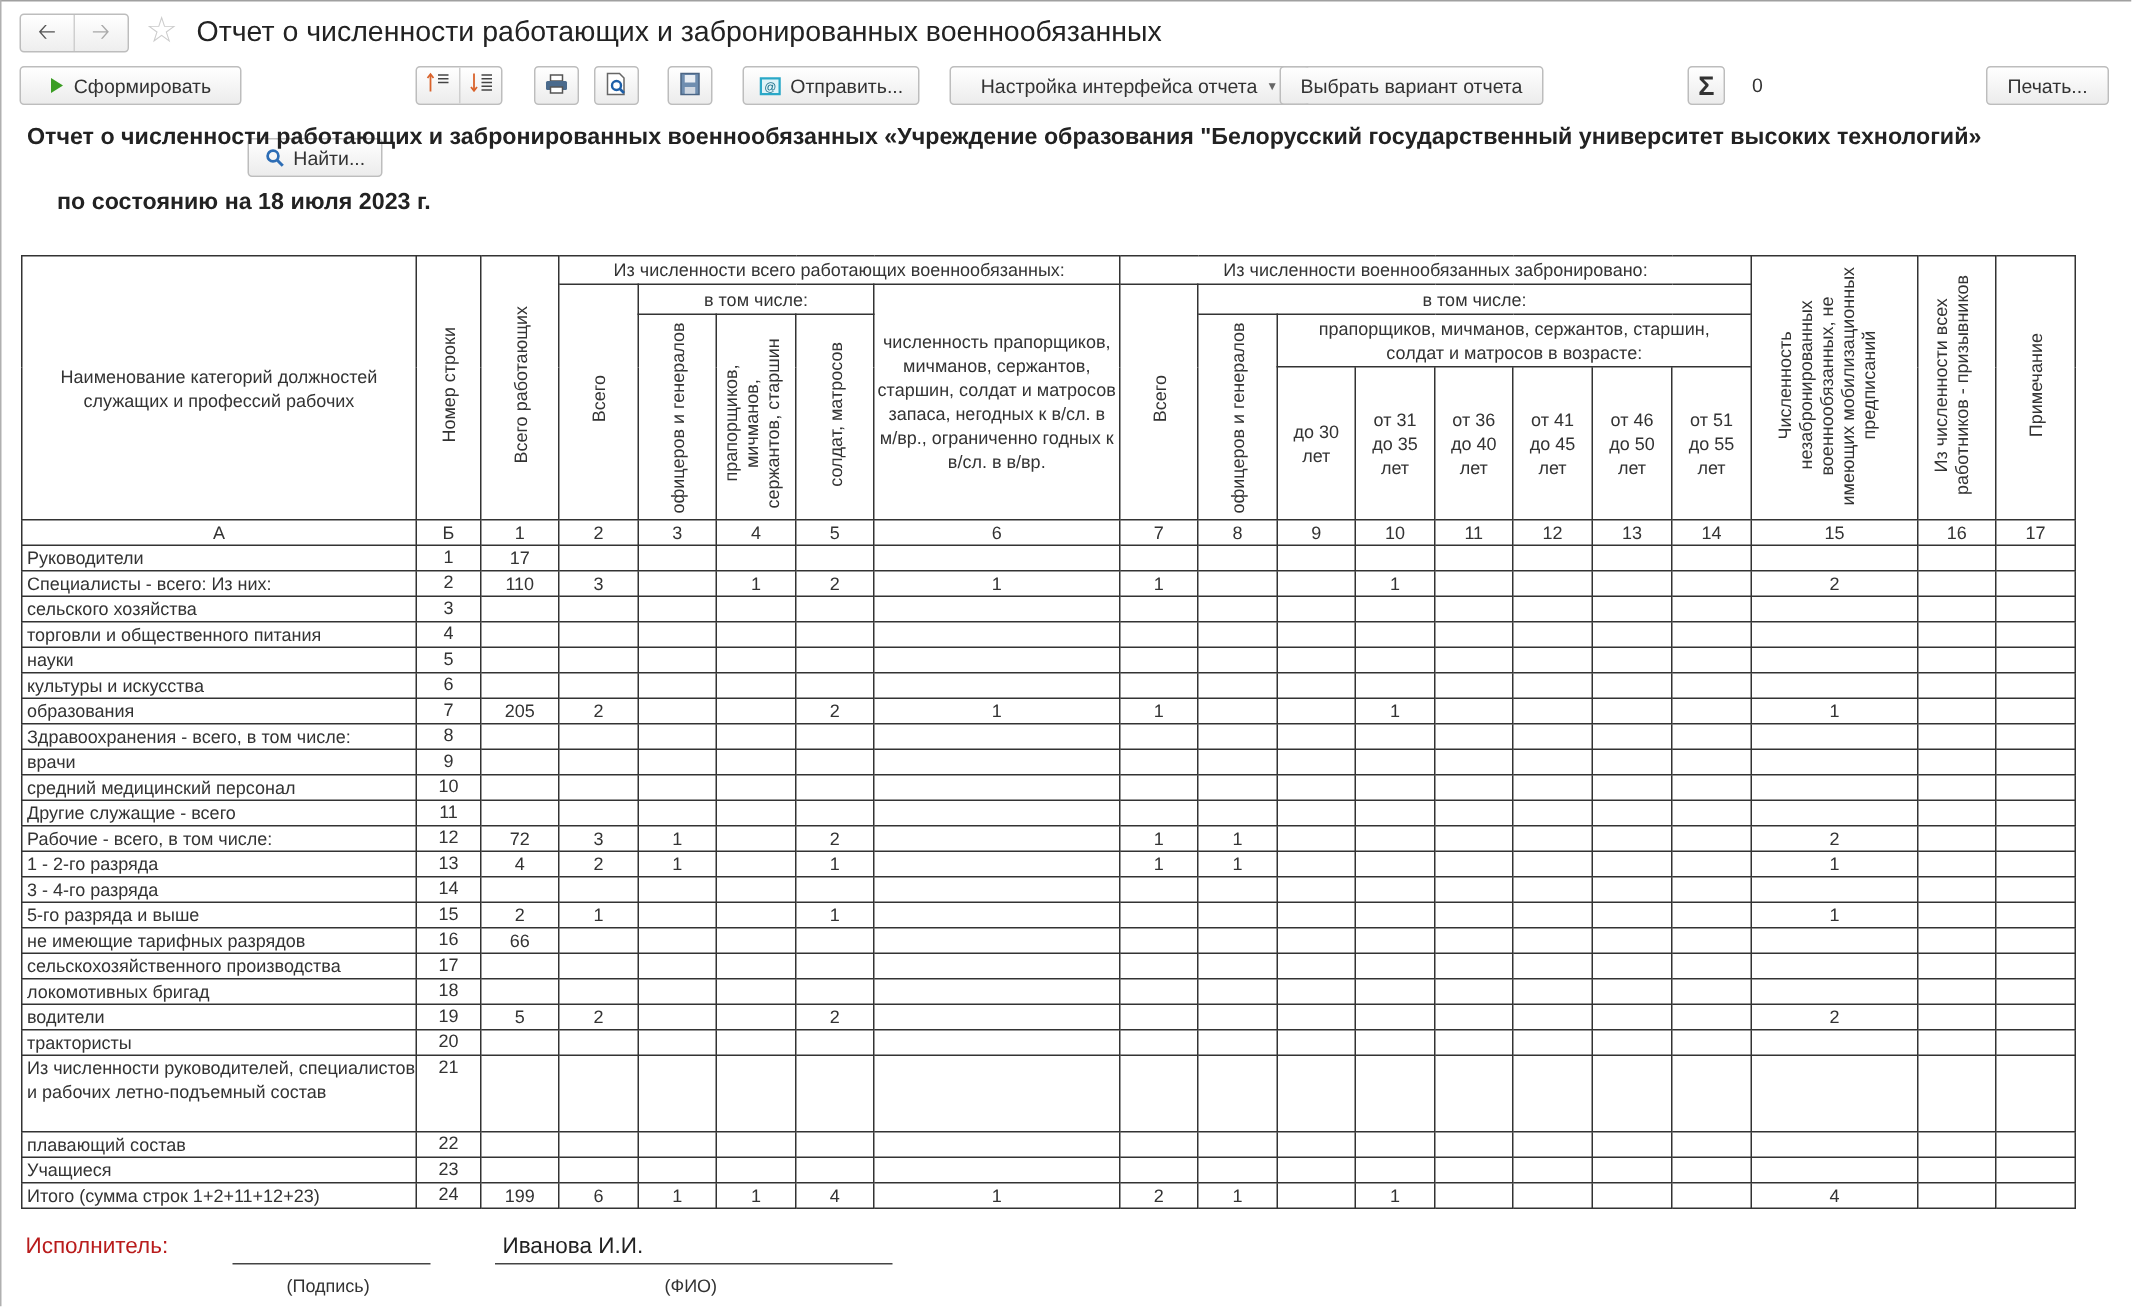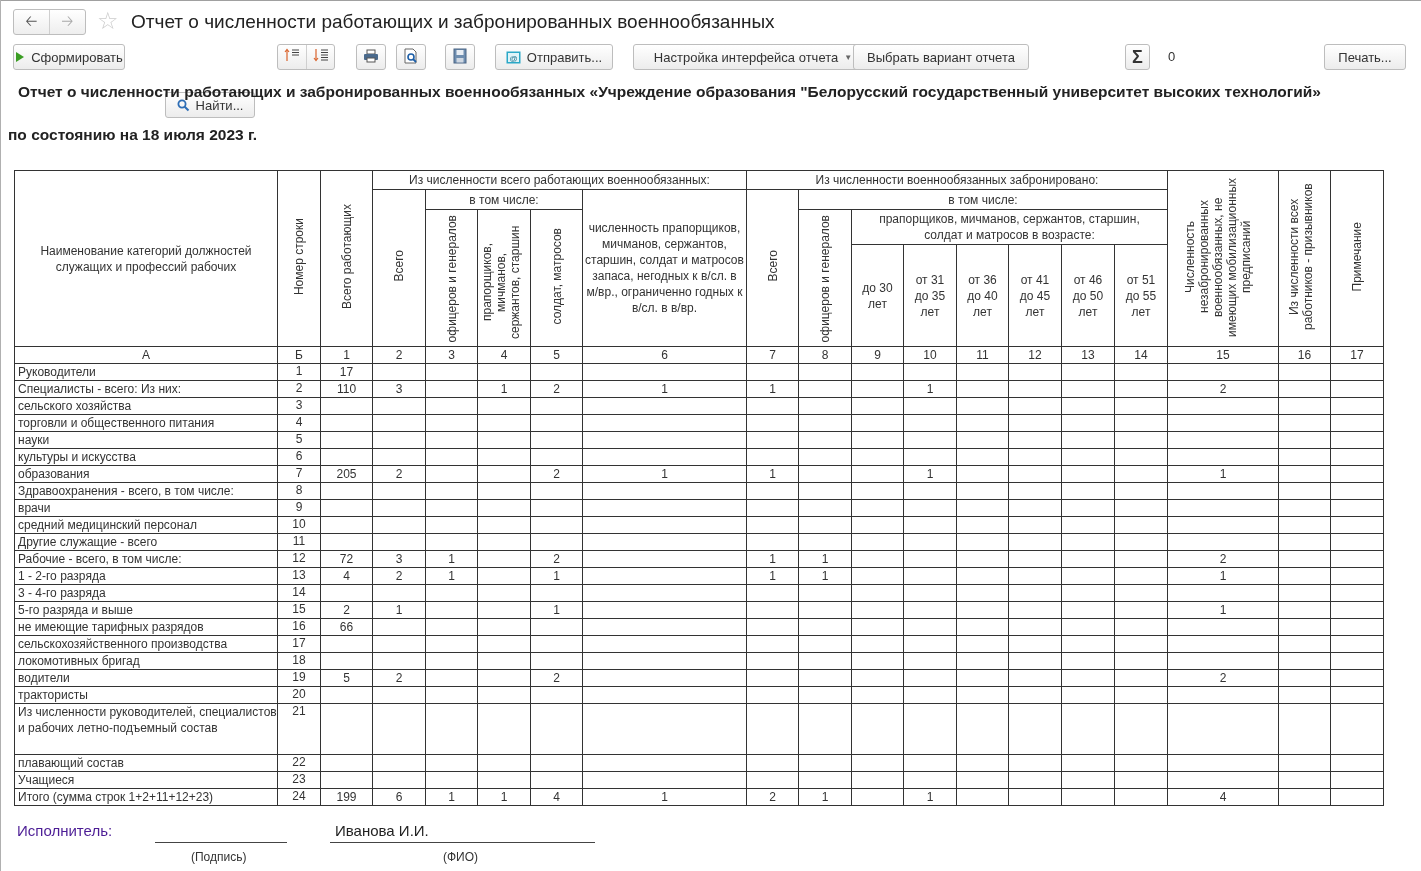--- a/index.html
+++ b/index.html
@@ -19,33 +19,33 @@
   .wtitle { position: absolute; left: 131px; top: 10px; font-size: 19px; color: #222; line-height: 24px; }
   
   .btn { position: absolute; top: 44px; height: 26px; border: 1px solid #bdbdbd; border-radius: 3px; background: linear-gradient(#fff, #ececec); font-size: 13px; color: #333; display: flex; align-items: center; justify-content: center; padding: 0 8px; white-space: nowrap; }
   .btn .ic { margin-right: 6px; display: inline-flex; align-items: center; }
   .btn-group { position: absolute; top: 44px; height: 26px; border: 1px solid #bdbdbd; border-radius: 3px; background: linear-gradient(#fff, #ececec); display: flex; }
   .btn-group .seg { width: 28px; height: 24px; display: flex; align-items: center; justify-content: center; }
   .btn-group .seg + .seg { border-left: 1px solid #cfcfcf; }
   .sumval { position: absolute; left: 1168px; top: 49px; font-size: 13px; color: #333; }
   
   .rtitle { position: absolute; left: 18px; top: 82px; width: 1330px; font-size: 15.5px; font-weight: bold; color: #222; line-height: 20px; }
-  .rdate { position: absolute; left: 8px; top: 126px; font-size: 15.5px; font-weight: bold; color: #222; }
+  .rdate { position: absolute; left: 38px; top: 126px; font-size: 15.5px; font-weight: bold; color: #222; }
   table.rep { position: absolute; left: 14px; top: 170px; border-collapse: collapse; table-layout: fixed; font-size: 12px; color: #333; }
   table.rep td, table.rep th { border: 1px solid #333; padding: 0; font-weight: normal; overflow: hidden; }
   table.rep th { text-align: center; vertical-align: middle; line-height: 16px; }
   .vt { writing-mode: vertical-rl; transform: rotate(180deg); display: inline-block; text-align: center; line-height: 14px; }
   table.rep tr.num td { text-align: center; height: 17px; }
   table.rep tbody td { height: 17px; text-align: center; line-height: 15px; }
   table.rep tbody td.name { text-align: left; padding-left: 3px; white-space: nowrap; margin-left: 28px; }
   table.rep tbody td.rowno { vertical-align: top; }
   table.rep tbody tr.tall td { height: 51px; vertical-align: top; }
   table.rep tbody tr.tall td.name { white-space: normal; line-height: 16px; }
   
-  .f-label { position: absolute; left: 17px; top: 822px; font-size: 15px; color: #4c1d95; }
+  .f-label { position: absolute; left: 17px; top: 822px; font-size: 15px; color: #b91c1c; }
   .f-line { position: absolute; height: 1px; background: #444; top: 842px; }
   .f-name { position: absolute; left: 335px; top: 822px; font-size: 15px; color: #222; }
   .f-cap { position: absolute; top: 850px; font-size: 12px; color: #333; }
 </style>
 </head>
 <body>
 
 <div class="topline"></div>
 <div class="leftline"></div>
 
@@ -53,21 +53,21 @@
   <div class="navbtn back">
       <span>🡠</span>
     </div>
   <div class="navbtn fwd">
       <span>🡢</span>
     </div>
 </div>
 <div class="star">☆</div>
 <div class="wtitle">Отчет о численности работающих и забронированных военнообязанных</div>
 
-<div class="btn" style="left:13px;width:112px;">
+<div class="btn" style="left:13px;width:148px;">
   <span class="ic">
       <svg width="10" height="12" viewBox="0 0 10 12">
         <polygon points="1,1 9,6 1,11" fill="#3a9d23"></polygon>
       </svg>
     </span>
   <span>Сформировать</span>
 </div>
 <div class="btn" style="left:165px;width:90px;margin-top:48px;">
   <span class="ic">
       <svg width="13" height="13" viewBox="0 0 13 13">

